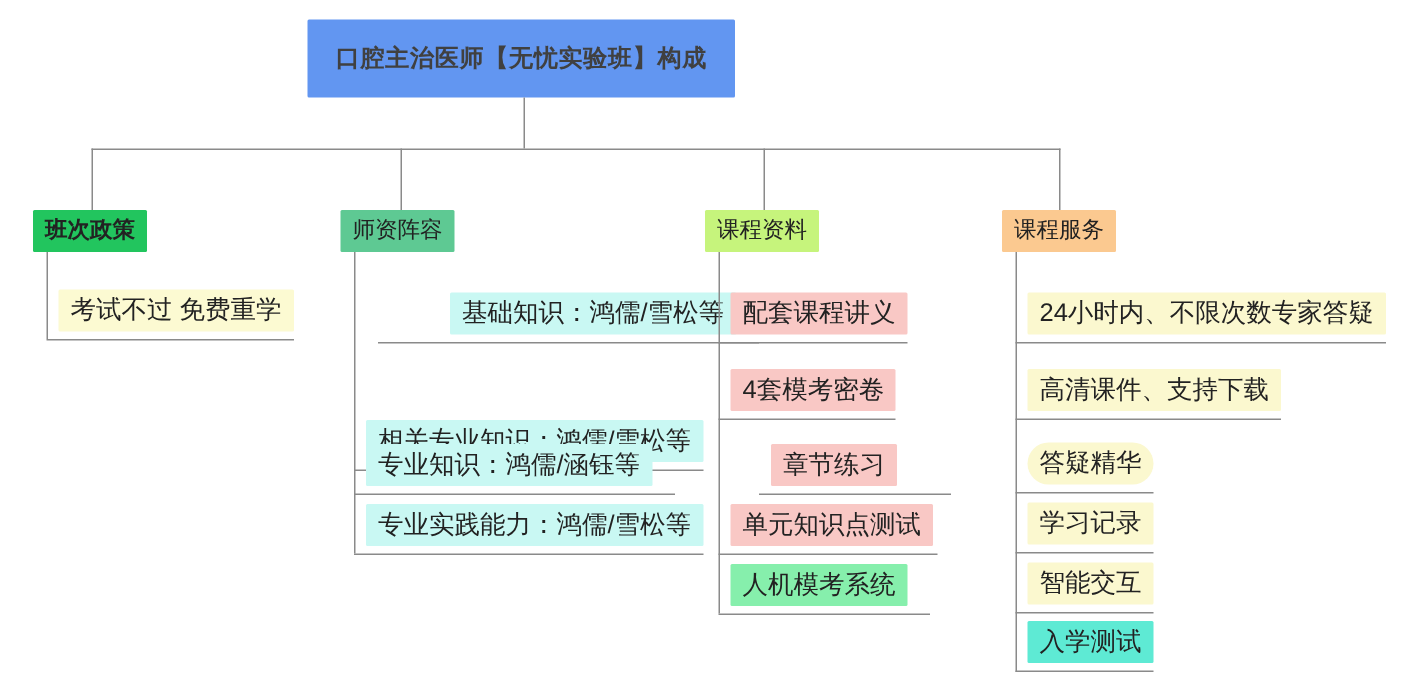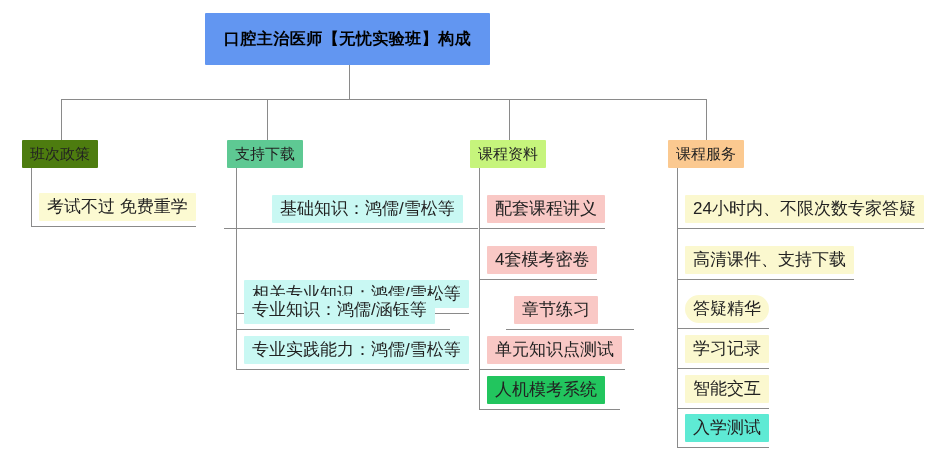--- a/index.html
+++ b/index.html
@@ -7,21 +7,21 @@
   .stage{position:relative;width:940px;height:456px;background:#ffffff;overflow:hidden;}
 
   
   .vline,.hline{position:absolute;background:#8a8a8a;}
   .vline{width:1px;}
   .hline{height:1px;}
 
   
   .root{
     position:absolute;left:205px;top:13px;width:285px;height:52px;
-    background:#6296f1;color:#000000;font-weight:bold;font-size:16px;
+    background:#6296f1;color:#404040;font-weight:bold;font-size:16px;
     display:flex;align-items:center;justify-content:center;
     letter-spacing:0.5px;border-radius:1px;white-space:nowrap;
   }
 
   
   .cat{
     position:absolute;top:140px;height:18px;line-height:18px;
     padding:5px 8px;font-size:15px;white-space:nowrap;border-radius:1px;
   }
 
@@ -42,29 +42,29 @@
 
   <div class="root" style="background: rgb(98, 150, 241);">口腔主治医师【无忧实验班】构成</div>
 
   <div class="vline" style="left: 349px; top: 65px; height: 34px; background: rgb(138, 138, 138);"></div>
   <div class="hline" style="left: 61px; top: 99px; width: 646px; background: rgb(138, 138, 138);"></div>
   <div class="vline" style="left: 61px; top: 99px; height: 41px; background: rgb(138, 138, 138);"></div>
   <div class="vline" style="left: 267px; top: 99px; height: 41px; background: rgb(138, 138, 138);"></div>
   <div class="vline" style="left: 509px; top: 99px; height: 41px; background: rgb(138, 138, 138);"></div>
   <div class="vline" style="left: 706px; top: 99px; height: 41px; background: rgb(138, 138, 138);"></div>
 
-  <div class="cat" style="left: 22px; background: #4d7c0f;">班次政策</div>
+  <div class="cat" style="left: 22px; background: #22c55e; font-weight: bold;">班次政策</div>
   <div class="vline" style="left: 31px; top: 168px; height: 58px; background: rgb(138, 138, 138);"></div>
   <div class="row" style="left:31px;top:193px;min-width:156px;">
     <span class="chip" style="background: rgb(252, 250, 210);">考试不过 免费重学</span>
   </div>
 
-  <div class="cat" style="left: 227px; background: rgb(94, 201, 147);">支持下载</div>
+  <div class="cat" style="left: 227px; background: rgb(94, 201, 147);">师资阵容</div>
   <div class="vline" style="left: 236px; top: 168px; height: 201px; background: rgb(138, 138, 138);"></div>
-  <div class="row" style="left:224px;top:195px;min-width:214px;padding-left:40px;">
+  <div class="row" style="left:252px;top:195px;min-width:214px;padding-left:40px;">
     <span class="chip" style="background: rgb(201, 248, 243);">基础知识：鸿儒/雪松等</span>
   </div>
   <div class="row" style="left:236px;top:246px;min-width:214px;margin-top:34px;">
     <span class="chip" style="background: rgb(201, 248, 243);">相关专业知识：鸿儒/雪松等</span>
   </div>
   <div class="row" style="left:236px;top:296px;min-width:214px;">
     <span class="chip" style="background: rgb(201, 248, 243);">专业知识：鸿儒/涵钰等</span>
   </div>
   <div class="row" style="left:236px;top:336px;min-width:214px;text-align:center;">
     <span class="chip" style="background: rgb(201, 248, 243);">专业实践能力：鸿儒/雪松等</span>
@@ -78,21 +78,21 @@
   <div class="row" style="left:479px;top:246px;min-width:104px;">
     <span class="chip" style="background: rgb(249, 200, 197);">4套模考密卷</span>
   </div>
   <div class="row" style="left:506px;top:296px;min-width:128px;">
     <span class="chip" style="background: rgb(249, 200, 197);">章节练习</span>
   </div>
   <div class="row" style="left:479px;top:336px;min-width:146px;">
     <span class="chip" style="background: rgb(249, 200, 197);">单元知识点测试</span>
   </div>
   <div class="row" style="left:479px;top:376px;min-width:141px;">
-    <span class="chip" style="background: #22c55e;">人机模考系统</span>
+    <span class="chip" style="background: #86efac;">人机模考系统</span>
   </div>
 
   <div class="cat" style="left: 668px; background: rgb(251, 201, 144);">课程服务</div>
   <div class="vline" style="left: 677px; top: 168px; height: 280px; background: rgb(138, 138, 138);"></div>
   <div class="row" style="left:677px;top:195px;min-width:242px;">
     <span class="chip" style="background: rgb(251, 248, 207);">24小时内、不限次数专家答疑</span>
   </div>
   <div class="row" style="left:677px;top:246px;min-width:171px;">
     <span class="chip" style="background: rgb(251, 248, 207);">高清课件、支持下载</span>
   </div>

